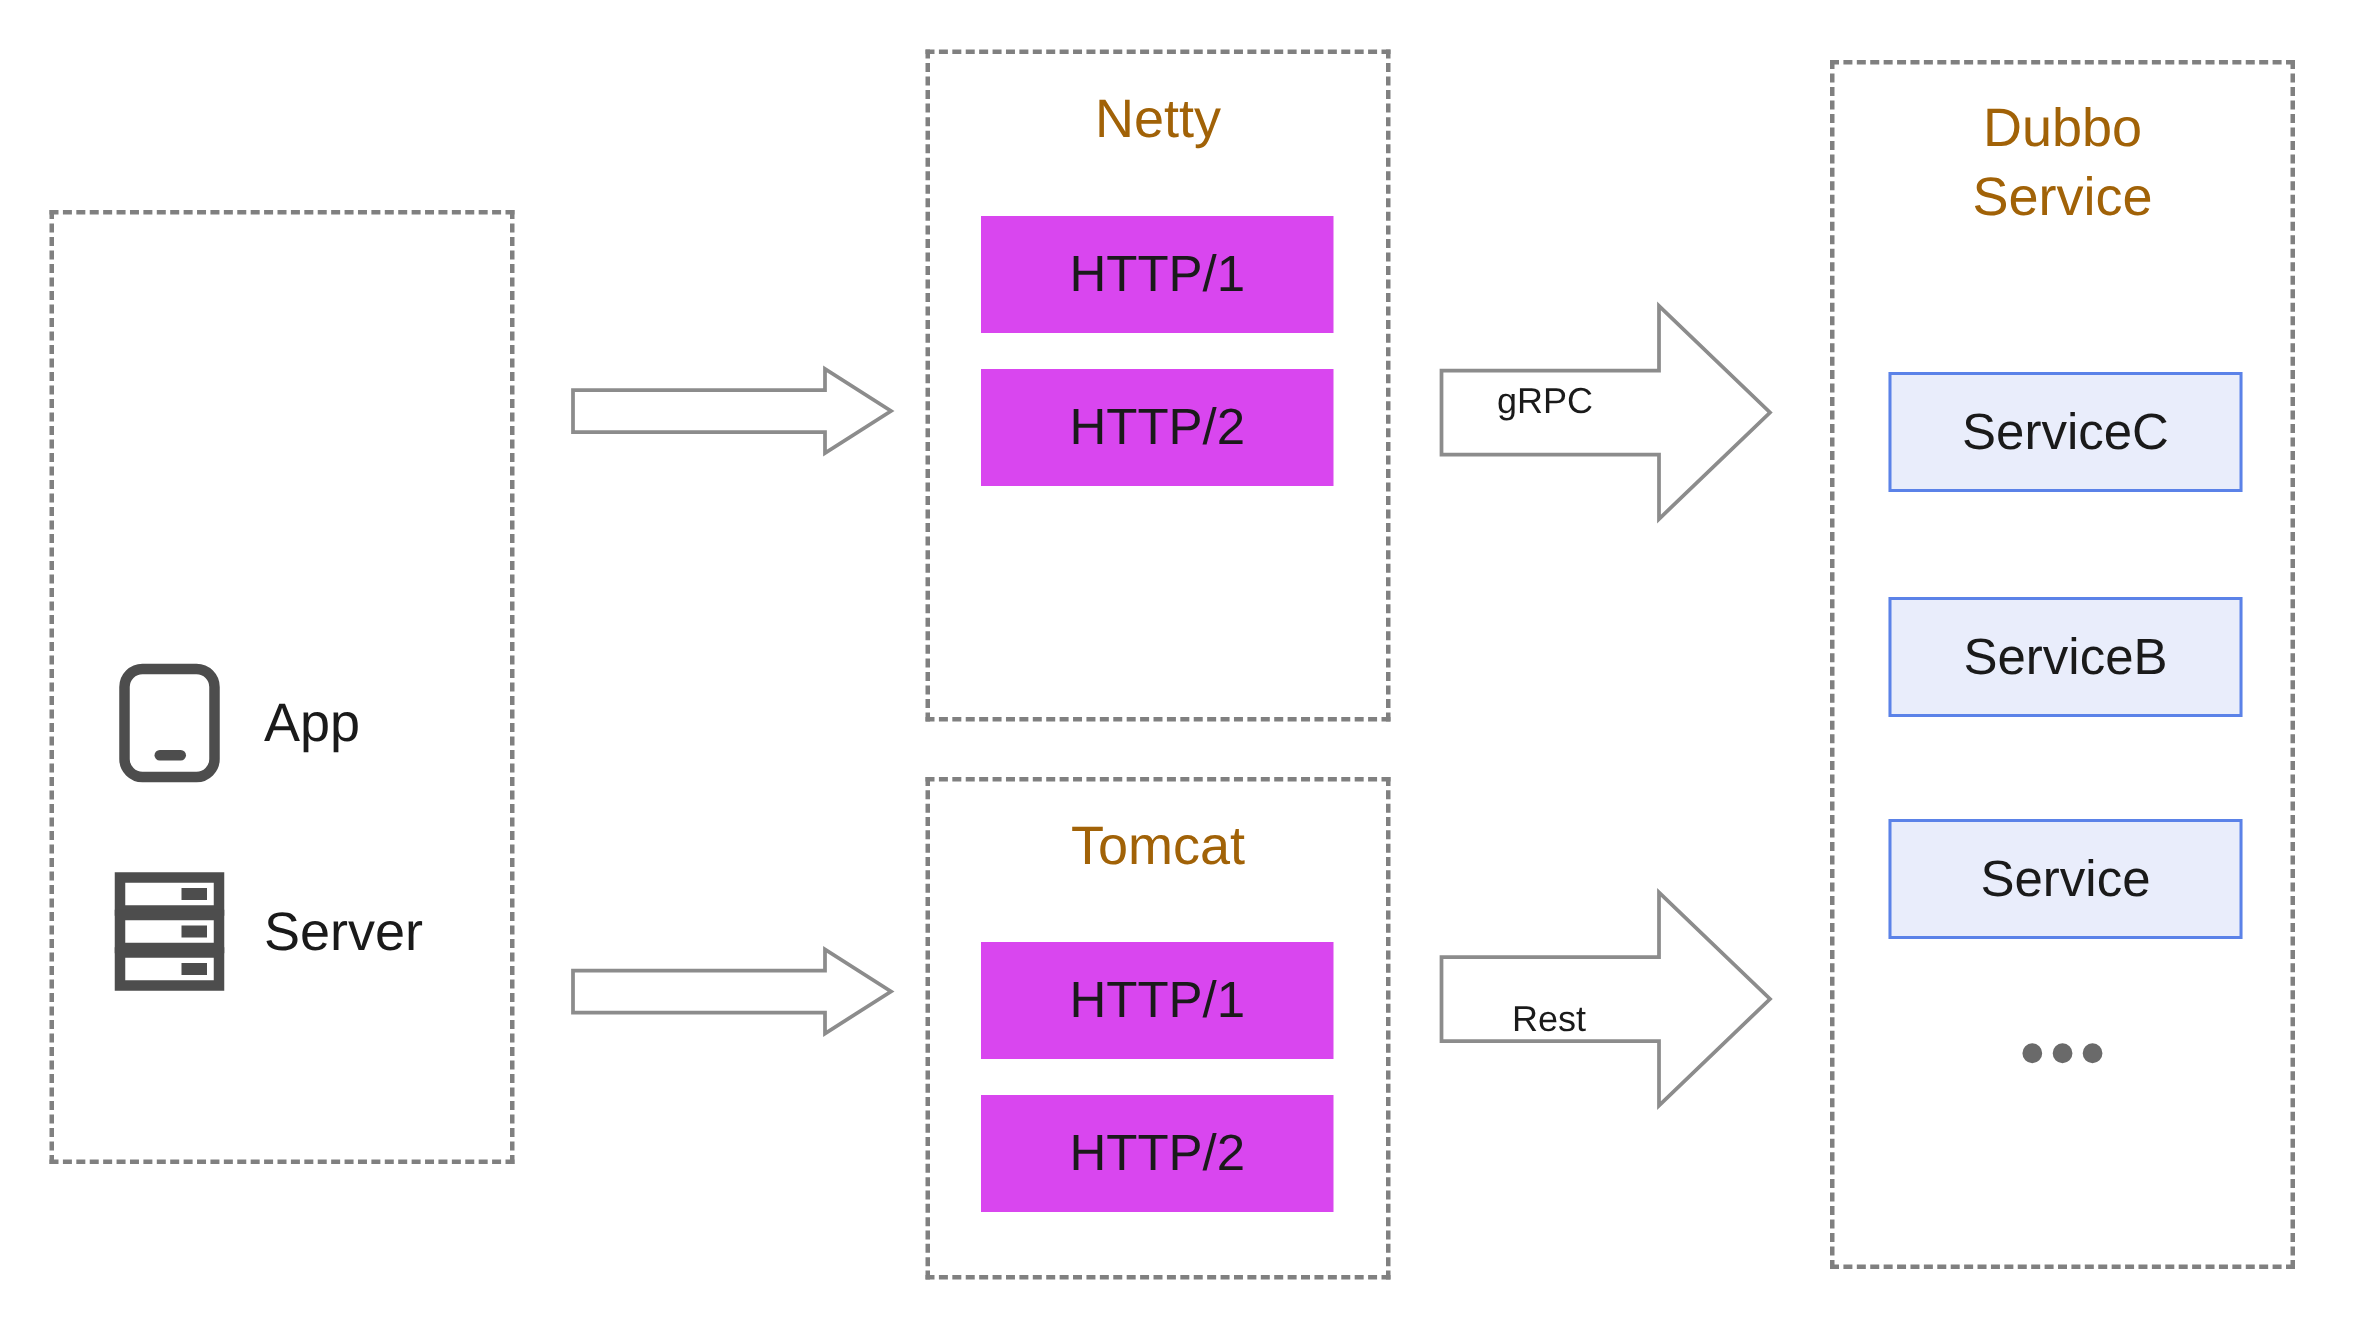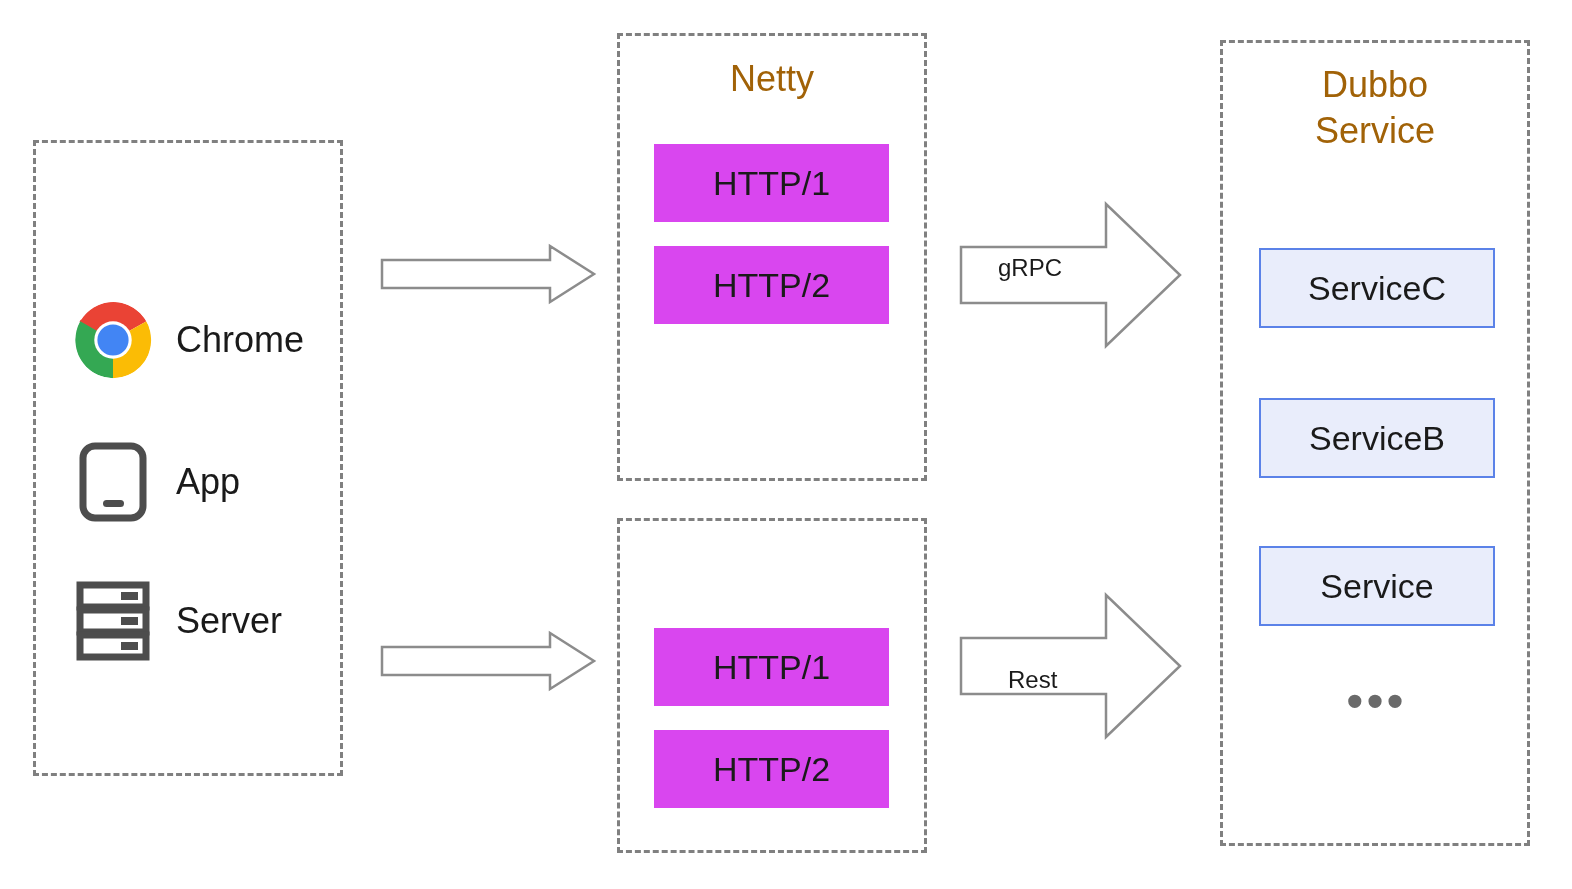--- a/index.html
+++ b/index.html
@@ -107,45 +107,20 @@
   }
 </style>
 </head>
 <body>
 
 <div id="canvas">
 
   <div class="dashed-box" style="left:33px; top:140px; width:310px; height:636px;">
   </div>
 
-  <div class="client-row" style="left:72px; top:299px;">
-    <span class="icon-slot">
-      <svg width="78" height="78" viewBox="0 0 100 100" aria-hidden="true">
-        <defs>
-          <clipPath id="chromeClip">
-              <circle cx="50" cy="50" r="49"></circle>
-            </clipPath>
-        </defs>
-        <g clip-path="url(#chromeClip)">
-          <rect x="0" y="0" width="100" height="100" fill="#ffffff"></rect>
-
-          <path d="M50 50 L8 26 A49 49 0 0 1 93 26 Z" fill="#ea4335"></path>
-          <path d="M2 24 L50 24 L50 50 Z" fill="#ea4335"></path>
-
-          <path d="M50 50 L93 26 A49 49 0 0 1 50 99 Z" fill="#fbbc05"></path>
-
-          <path d="M50 50 L50 99 A49 49 0 0 1 8 26 Z" fill="#34a853"></path>
-
-          <circle cx="50" cy="50" r="24" fill="#ffffff"></circle>
-          <circle cx="50" cy="50" r="20" fill="#4285f4"></circle>
-        </g>
-      </svg>
-    </span>
-    <span class="client-label">Chrome</span>
-  </div>
 
   <div class="client-row" style="left:72px; top:441px;">
     <span class="icon-slot">
       <svg width="70" height="82" viewBox="0 0 70 82" aria-hidden="true">
         <rect x="5" y="5" width="60" height="72" rx="12" ry="12" fill="none" stroke="#4d4d4d" stroke-width="7"></rect>
         <rect x="25" y="59" width="21" height="7" rx="3.5" ry="3.5" fill="#4d4d4d"></rect>
       </svg>
     </span>
     <span class="client-label">App</span>
   </div>
@@ -166,20 +141,21 @@
 
   <div class="dashed-box" style="left:617px; top:33px; width:310px; height:448px;">
   </div>
   <div class="group-title" style="left:617px; top:56px; width:310px;">Netty</div>
 
   <div class="proto-chip" style="left:654px; top:144px; width:235px; height:78px;">HTTP/1</div>
   <div class="proto-chip" style="left:654px; top:246px; width:235px; height:78px;">HTTP/2</div>
 
   <div class="dashed-box" style="left:617px; top:518px; width:310px; height:335px;">
   </div>
+  <div class="group-title" style="left:617px; top:541px; width:310px;">Tomcat</div>
 
   <div class="proto-chip" style="left:654px; top:628px; width:235px; height:78px;">HTTP/1</div>
   <div class="proto-chip" style="left:654px; top:730px; width:235px; height:78px;">HTTP/2</div>
 
   <div class="dashed-box" style="left:1220px; top:40px; width:310px; height:806px;">
   </div>
   <div class="group-title" style="left:1220px; top:62px; width:310px;">Dubbo
 Service</div>
 
   <div class="service-box" style="left:1259px; top:248px; width:236px; height:80px;">ServiceC</div>

